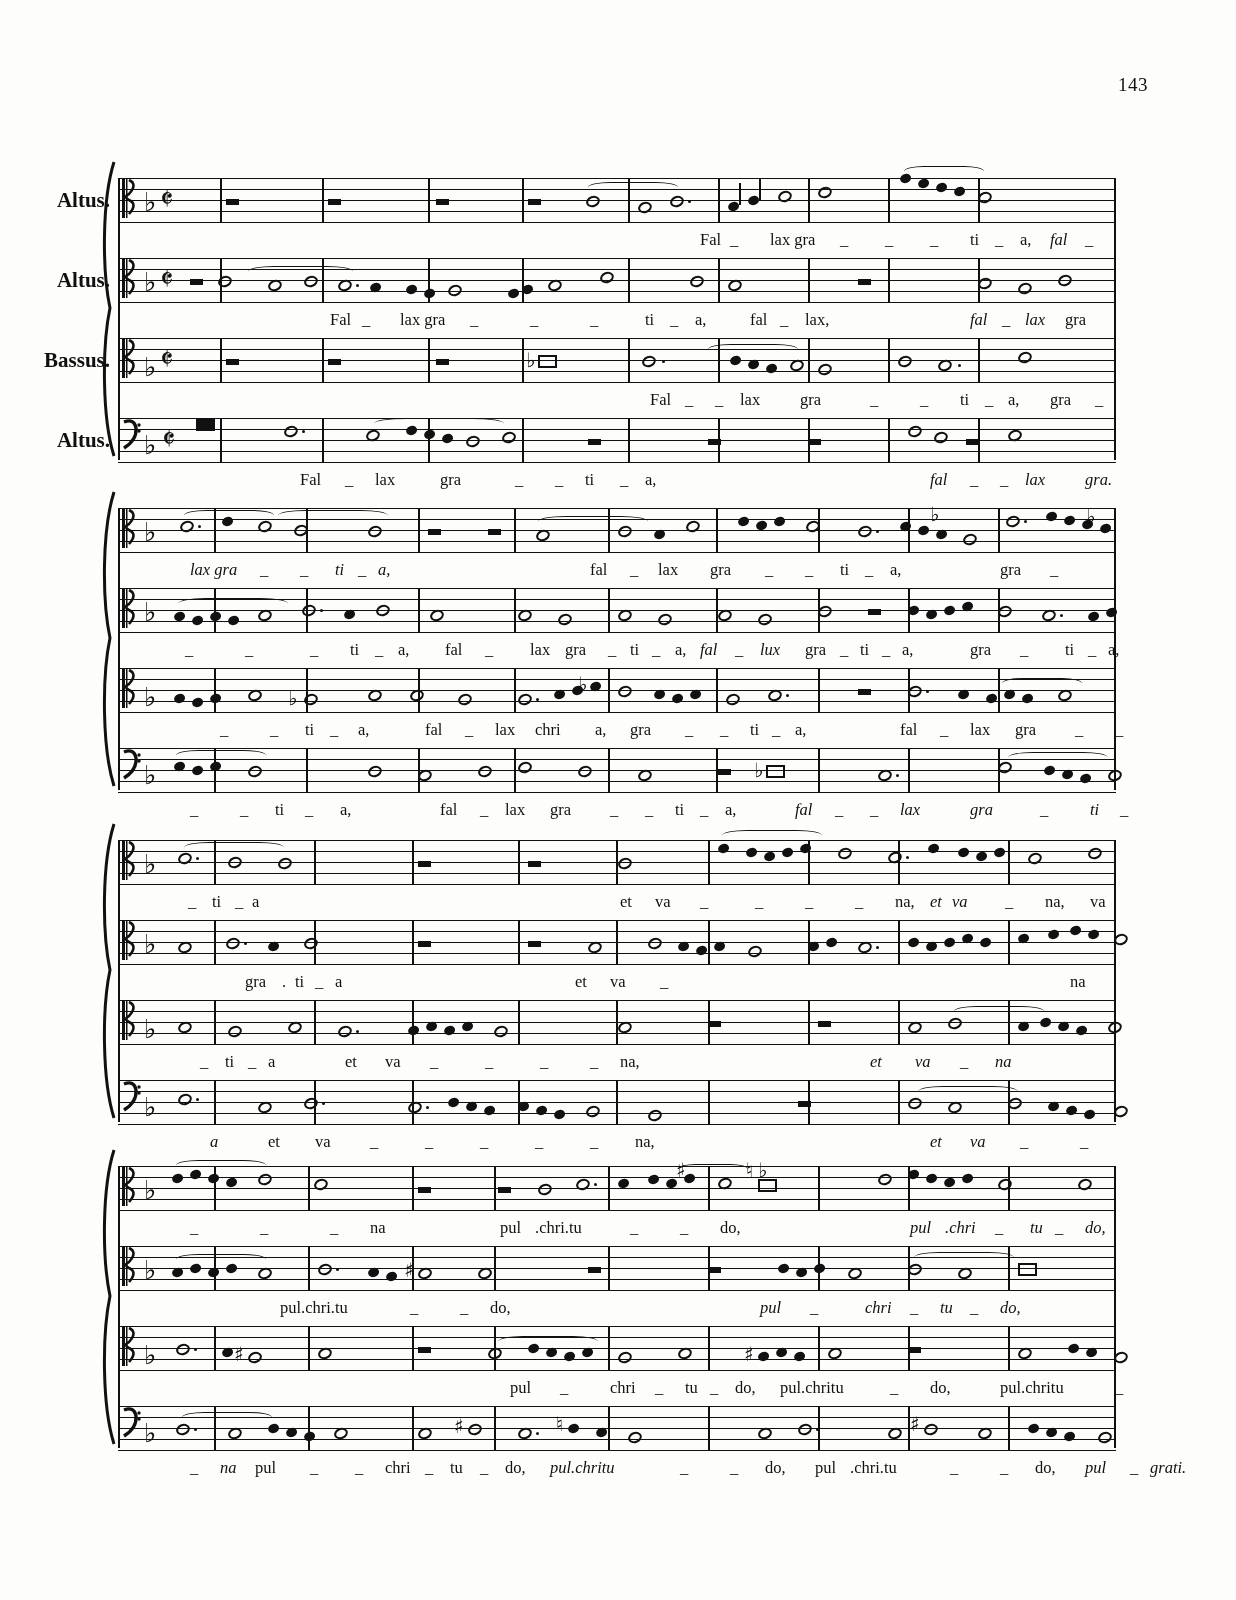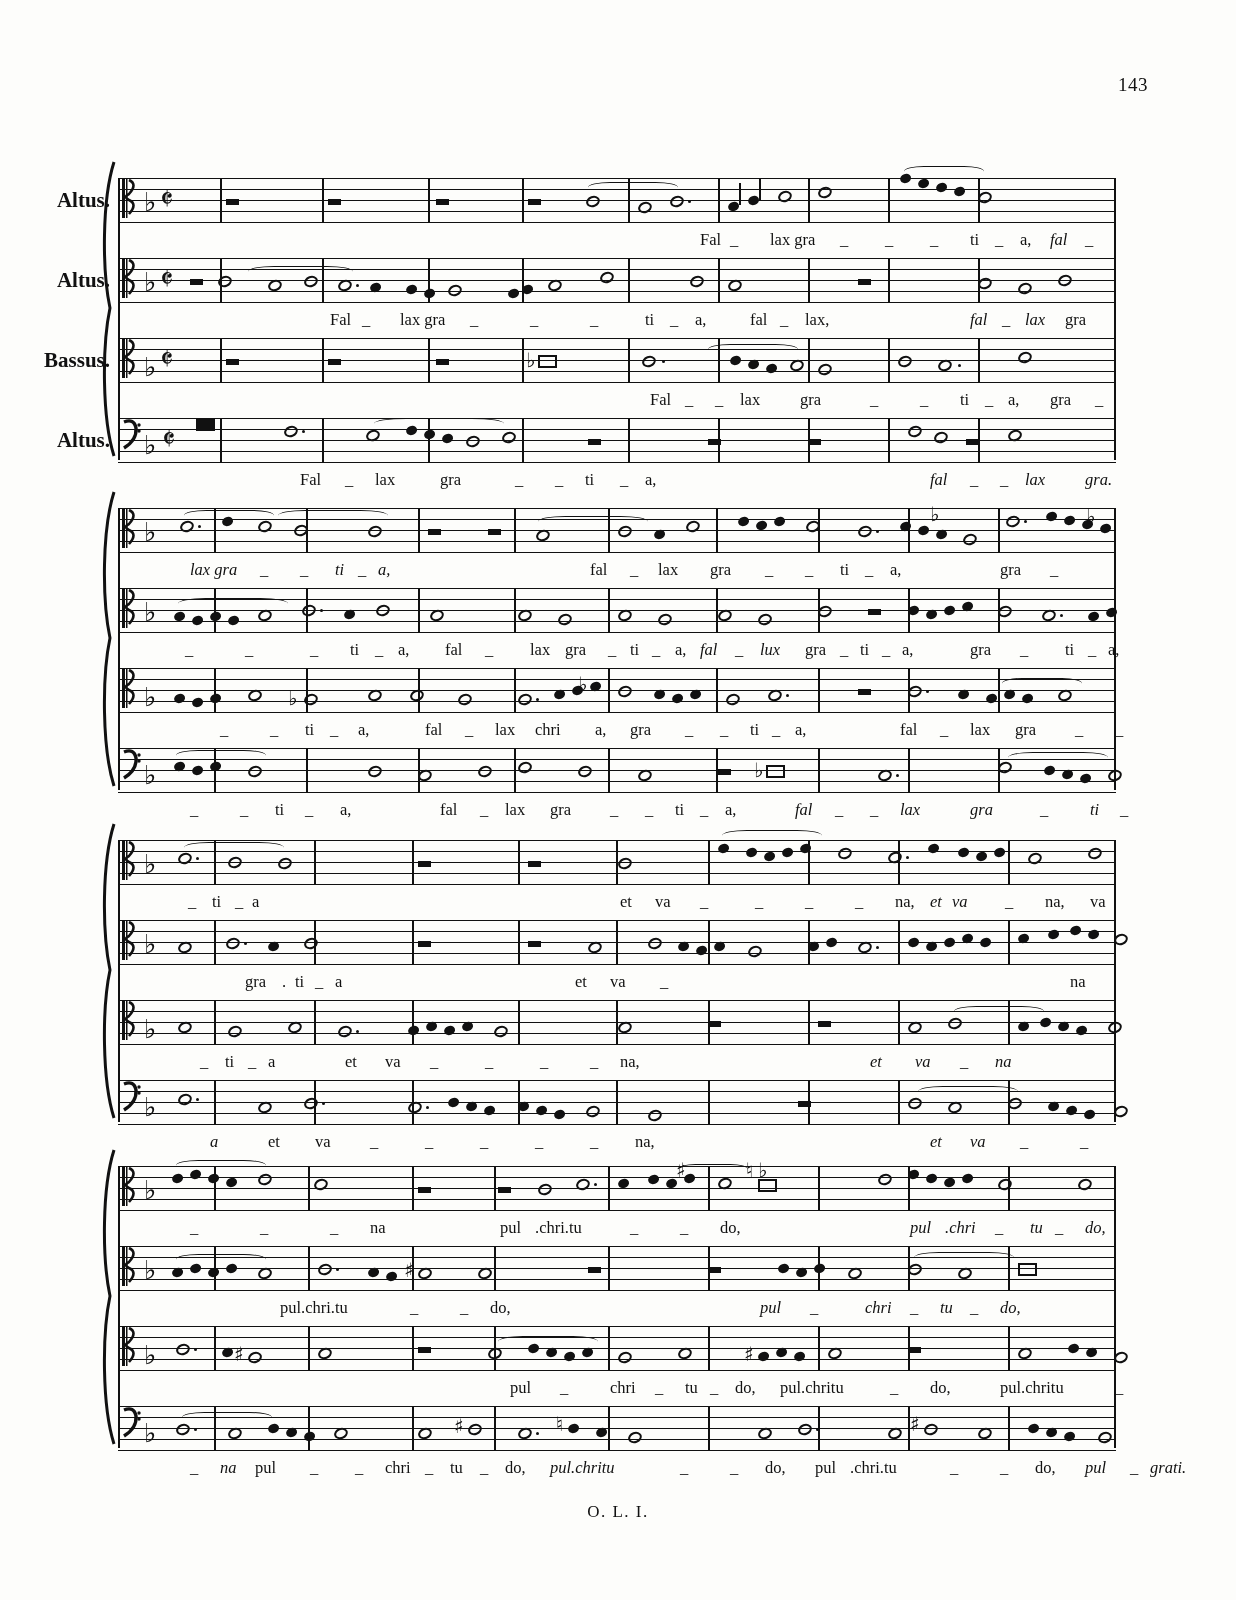--- a/index.html
+++ b/index.html
@@ -1369,14 +1369,13 @@
           <span class="lyric" style="left: 810px;">_</span>
           <span class="lyric" style="left: 860px;">_</span>
           <span class="lyric" style="left: 895px;">do,</span>
           <span class="lyric ital" style="left: 945px;">pul</span>
           <span class="lyric" style="left: 990px;">_</span>
           <span class="lyric ital" style="left: 1010px;">grati.</span>
         </div>
     </div>
   </div>
 
-  <div class="footer-mark">O. L. I.</div>
 </div>
 
 </body></html>

